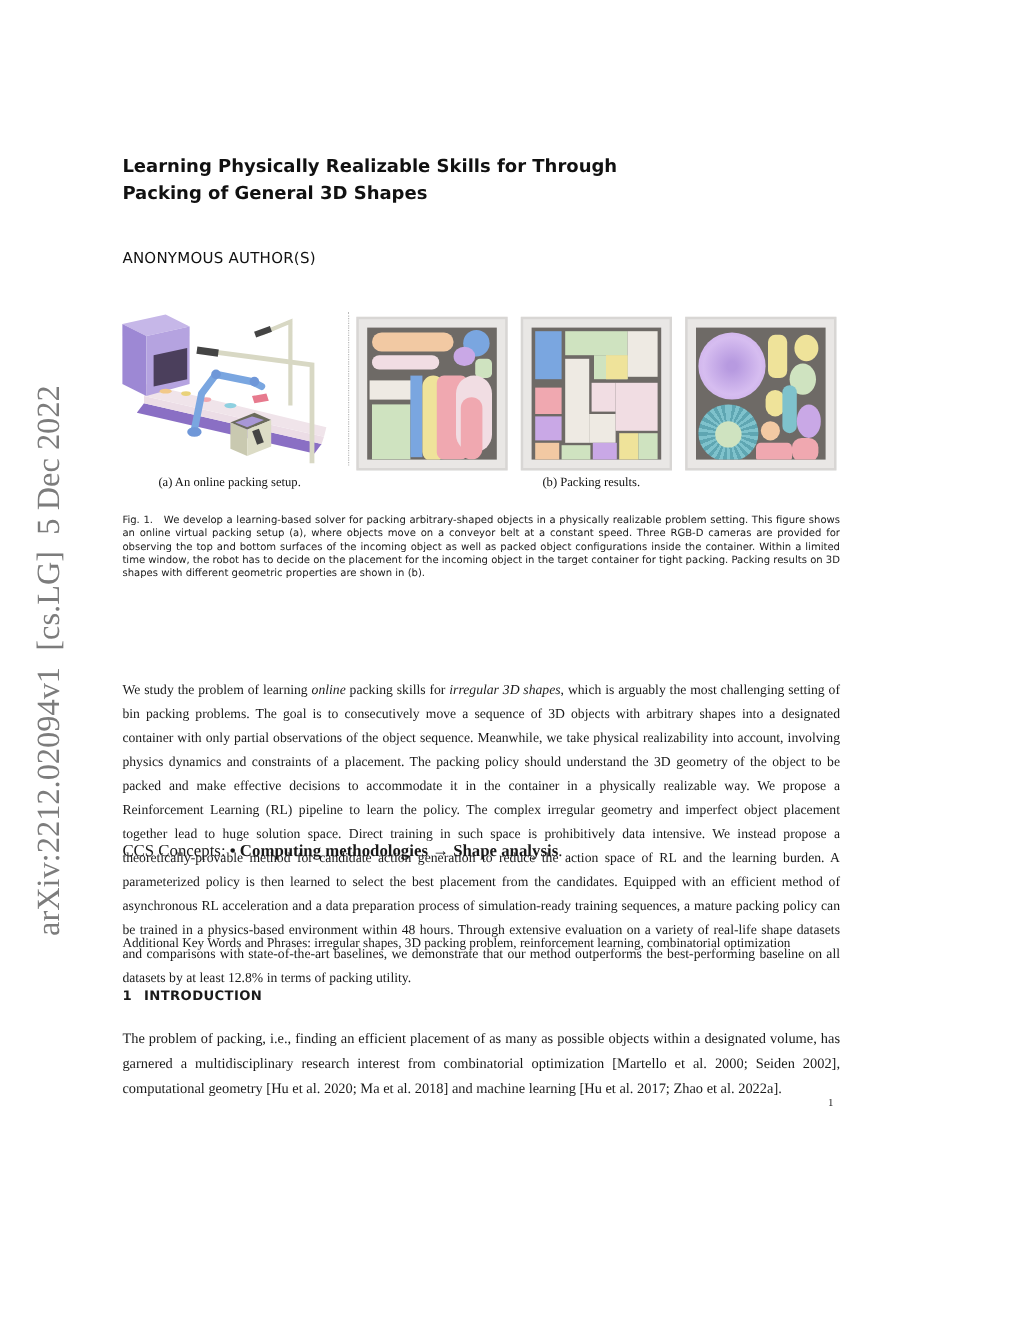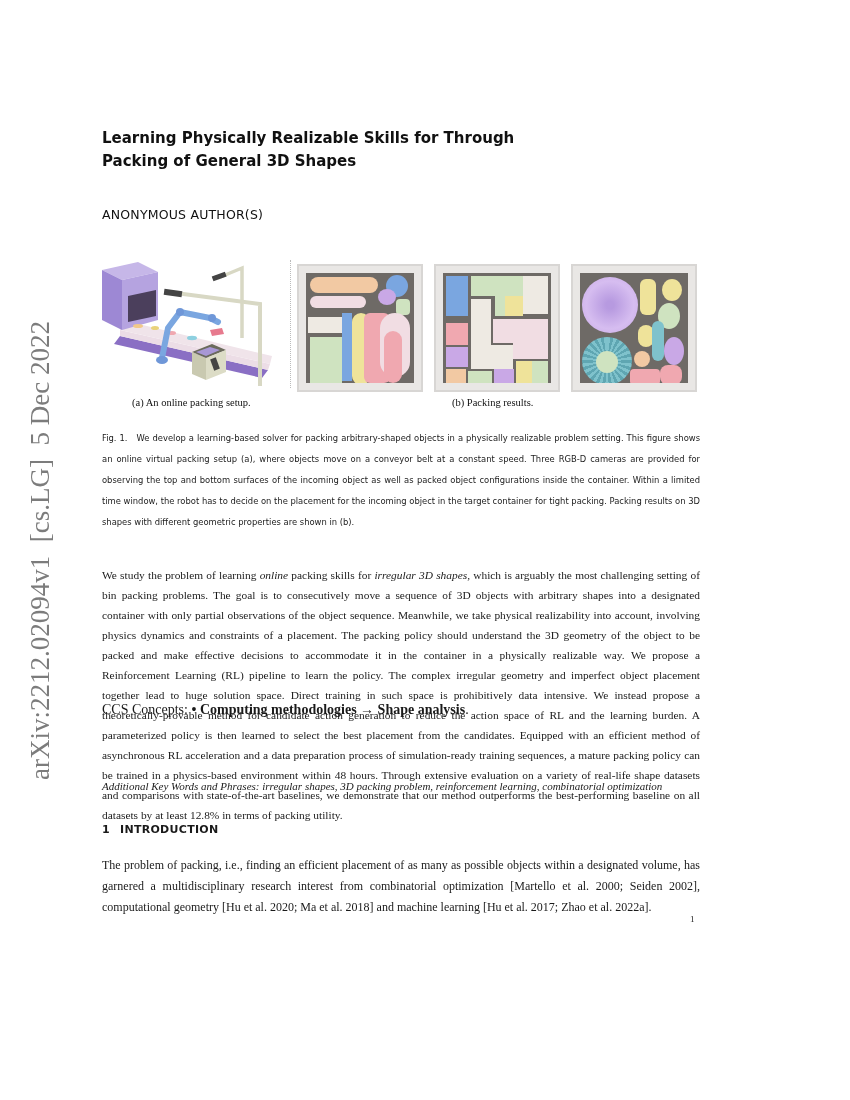--- a/index.html
+++ b/index.html
@@ -26,31 +26,31 @@
     .panel-a { position:absolute; left:0; top:0; width:185px; height:130px; }
     .fig-divider { position:absolute; left:190px; top:2px; width:0; height:128px; border-left:1px dotted #bbb; }
     .box { position:absolute; top:6px; width:126px; height:128px; background:#e9e7e5;
            border:2px solid #d8d6d4; box-sizing:border-box; }
     .box-inner { position:absolute; left:7px; top:7px; right:7px; bottom:7px; background:#6e6a66; overflow:hidden; }
     .obj { position:absolute; }
     .cap { position:absolute; top:139px; font-family:"Liberation Serif", serif; font-size:10.5px; color:#111; }
 
     #fig-caption {
       position:absolute; left:102px; top:428px; width:598px;
-      font-family:"DejaVu Sans", sans-serif; font-size:8.4px; line-height:21px; color:#1a1a1a;
+      font-family:"DejaVu Sans", sans-serif; font-size:8.4px; line-height:11px; color:#1a1a1a;
       text-align:justify;
     }
 
     .body-text {
       font-family:"Liberation Serif", serif; font-size:11.4px; line-height:20px; color:#1a1a1a;
       text-align:justify;
     }
     #abstract { position:absolute; left:102px; top:517px; width:598px;margin-top:48px; }
     #ccs { position:absolute; left:102px; top:702px; width:598px; font-family:"Liberation Serif", serif; font-size:14px; }
-    #keywords { position:absolute; left:102px; top:780px; width:598px; font-family:"Liberation Serif", serif; font-size:11px;font-style:italic; }
+    #keywords { position:absolute; left:102px; top:780px; width:598px; font-family:"Liberation Serif", serif; font-size:11px; }
     #section-heading {
       position:absolute; left:102px; top:823px;
       font-family:"DejaVu Sans", sans-serif; font-weight:bold; font-size:11px; letter-spacing:0.3px;
     }
     #section-heading .num { display:inline-block; width:18px; }
     #intro { position:absolute; left:102px; top:855px; width:598px; font-size:12px; line-height:21px; }
     #page-number { position:absolute; left:690px; top:914px; font-family:"Liberation Serif", serif; font-size:9px; }
   </style>
 </head>
 <body>

